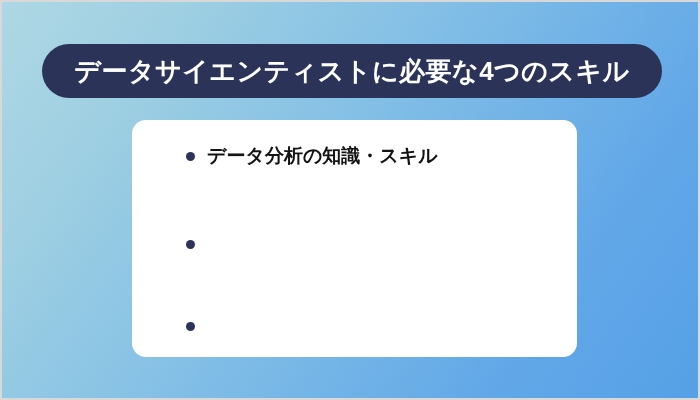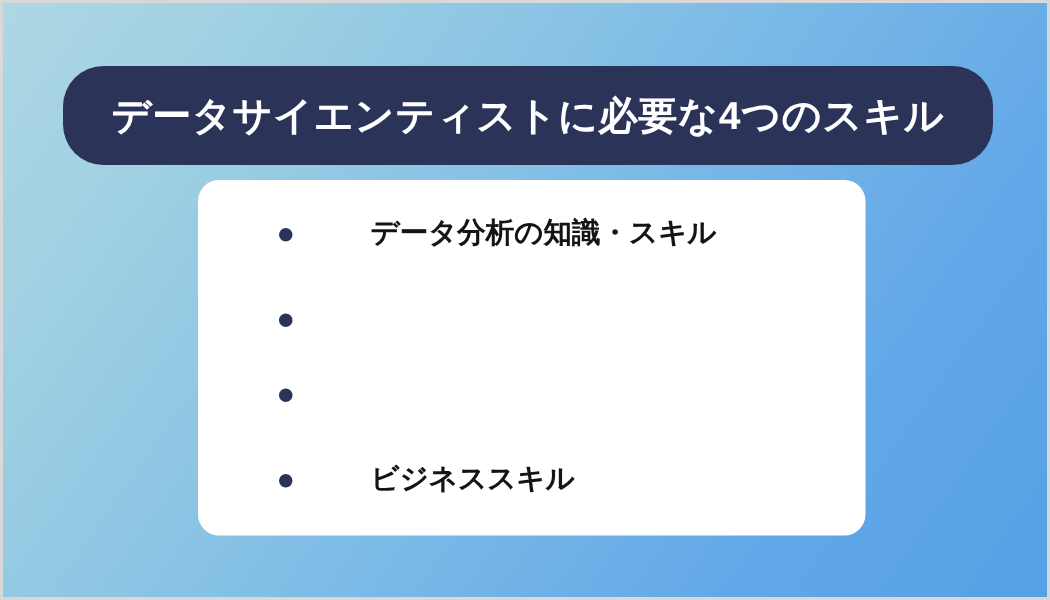--- a/index.html
+++ b/index.html
@@ -28,21 +28,21 @@
                 #55a0e6 100%);
     overflow: hidden;
   }
 
   
   #title-pill {
     position: absolute;
     left: 40px;
     top: 42px;
     width: 620px;
-    height: 66px;
+    height: 54px;
     box-sizing: border-box;
     background: #2b3359;
     border-radius: 27px;
     display: flex;
     align-items: center;
     justify-content: center;
     padding: 0 18px;
   }
   #title-text {
     color: #ffffff;
@@ -89,21 +89,20 @@
     border-radius: 50%;
     background: #2b3359;
     margin-right: 12px;
   }
   .skill-label {
     color: #141414;
     font-size: 19px;
     font-weight: bold;
     line-height: 1.1;
     white-space: nowrap;
-    margin-left: 40px;
   }
 </style>
 </head>
 <body>
 
 <div id="slide">
 
   <div id="title-pill">
     <span id="title-text">データサイエンティストに必要な4つのスキル</span>
   </div>
@@ -117,21 +116,17 @@
       </li>
 
       <li class="skill-item">
         <span class="skill-bullet"></span>
       </li>
 
       <li class="skill-item">
         <span class="skill-bullet"></span>
       </li>
 
-      <li class="skill-item">
-        <span class="skill-bullet"></span>
-        <span class="skill-label">ビジネススキル</span>
-      </li>
 
     </ul>
   </div>
 
 </div>
 
 </body></html>

